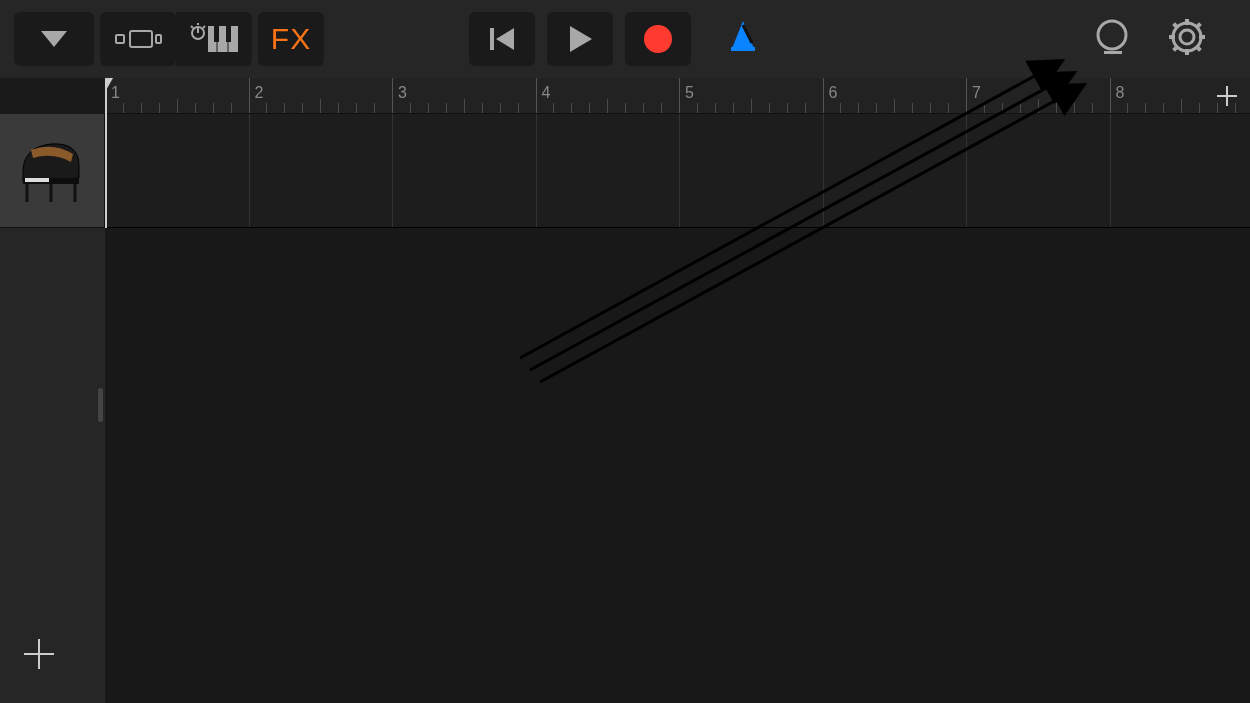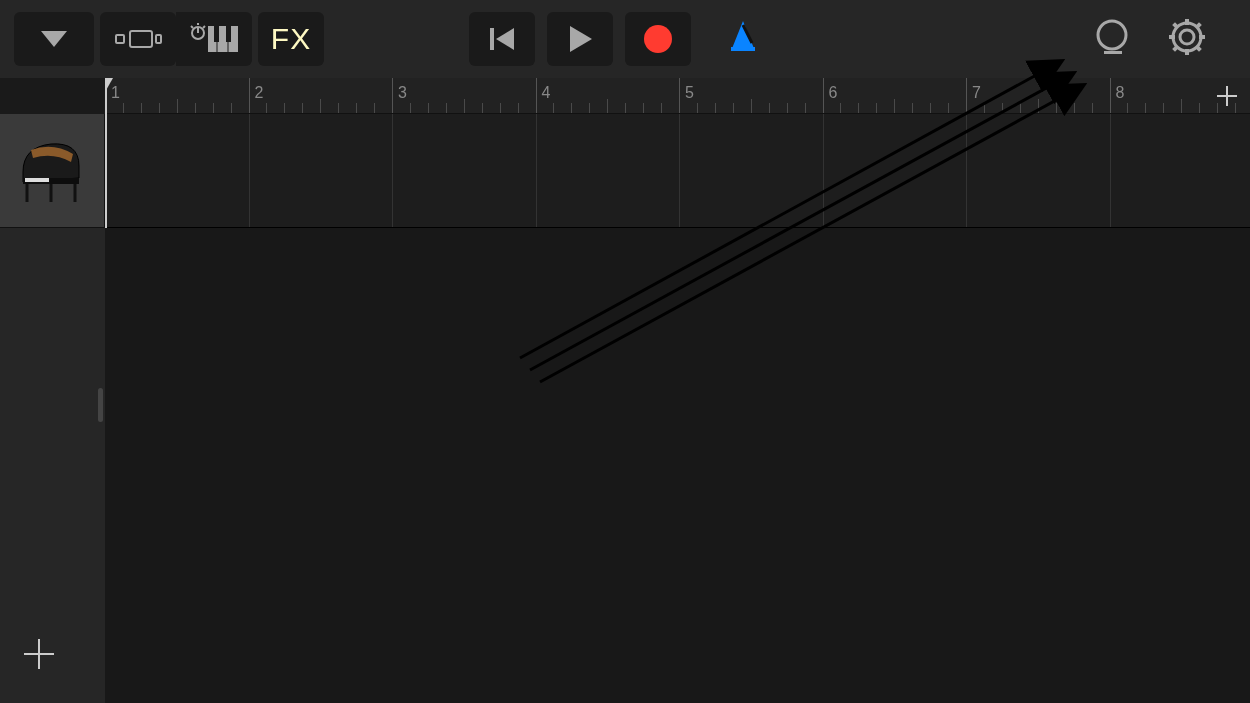--- a/index.html
+++ b/index.html
@@ -26,21 +26,21 @@
   .btn-nobg { background: transparent; }
   .w-80 { width: 80px; }
   .w-76 { width: 76px; }
   .w-66 { width: 66px; }
   .w-56 { width: 56px; }
   
   .toolbar-left { display: flex; align-items: center; }
   .toolbar-center { position: absolute; left: 50%; transform: translateX(-50%); display: flex; align-items: center; gap: 6px; }
   .toolbar-right { margin-left: auto; display: flex; align-items: center; gap: 36px; padding-right: 30px; }
   
-  .fx-text { color: #fef9c3; font-size: 30px; font-weight: 500; letter-spacing: 1px; }
+  .fx-text { color: #f97316; font-size: 30px; font-weight: 500; letter-spacing: 1px; }
   
   .ruler {
     height: 36px;
     background: #222;
     position: relative;
     margin-left: 105px;
     border-bottom: 1px solid #111;
     overflow: hidden;
   }
   .ruler-num {

